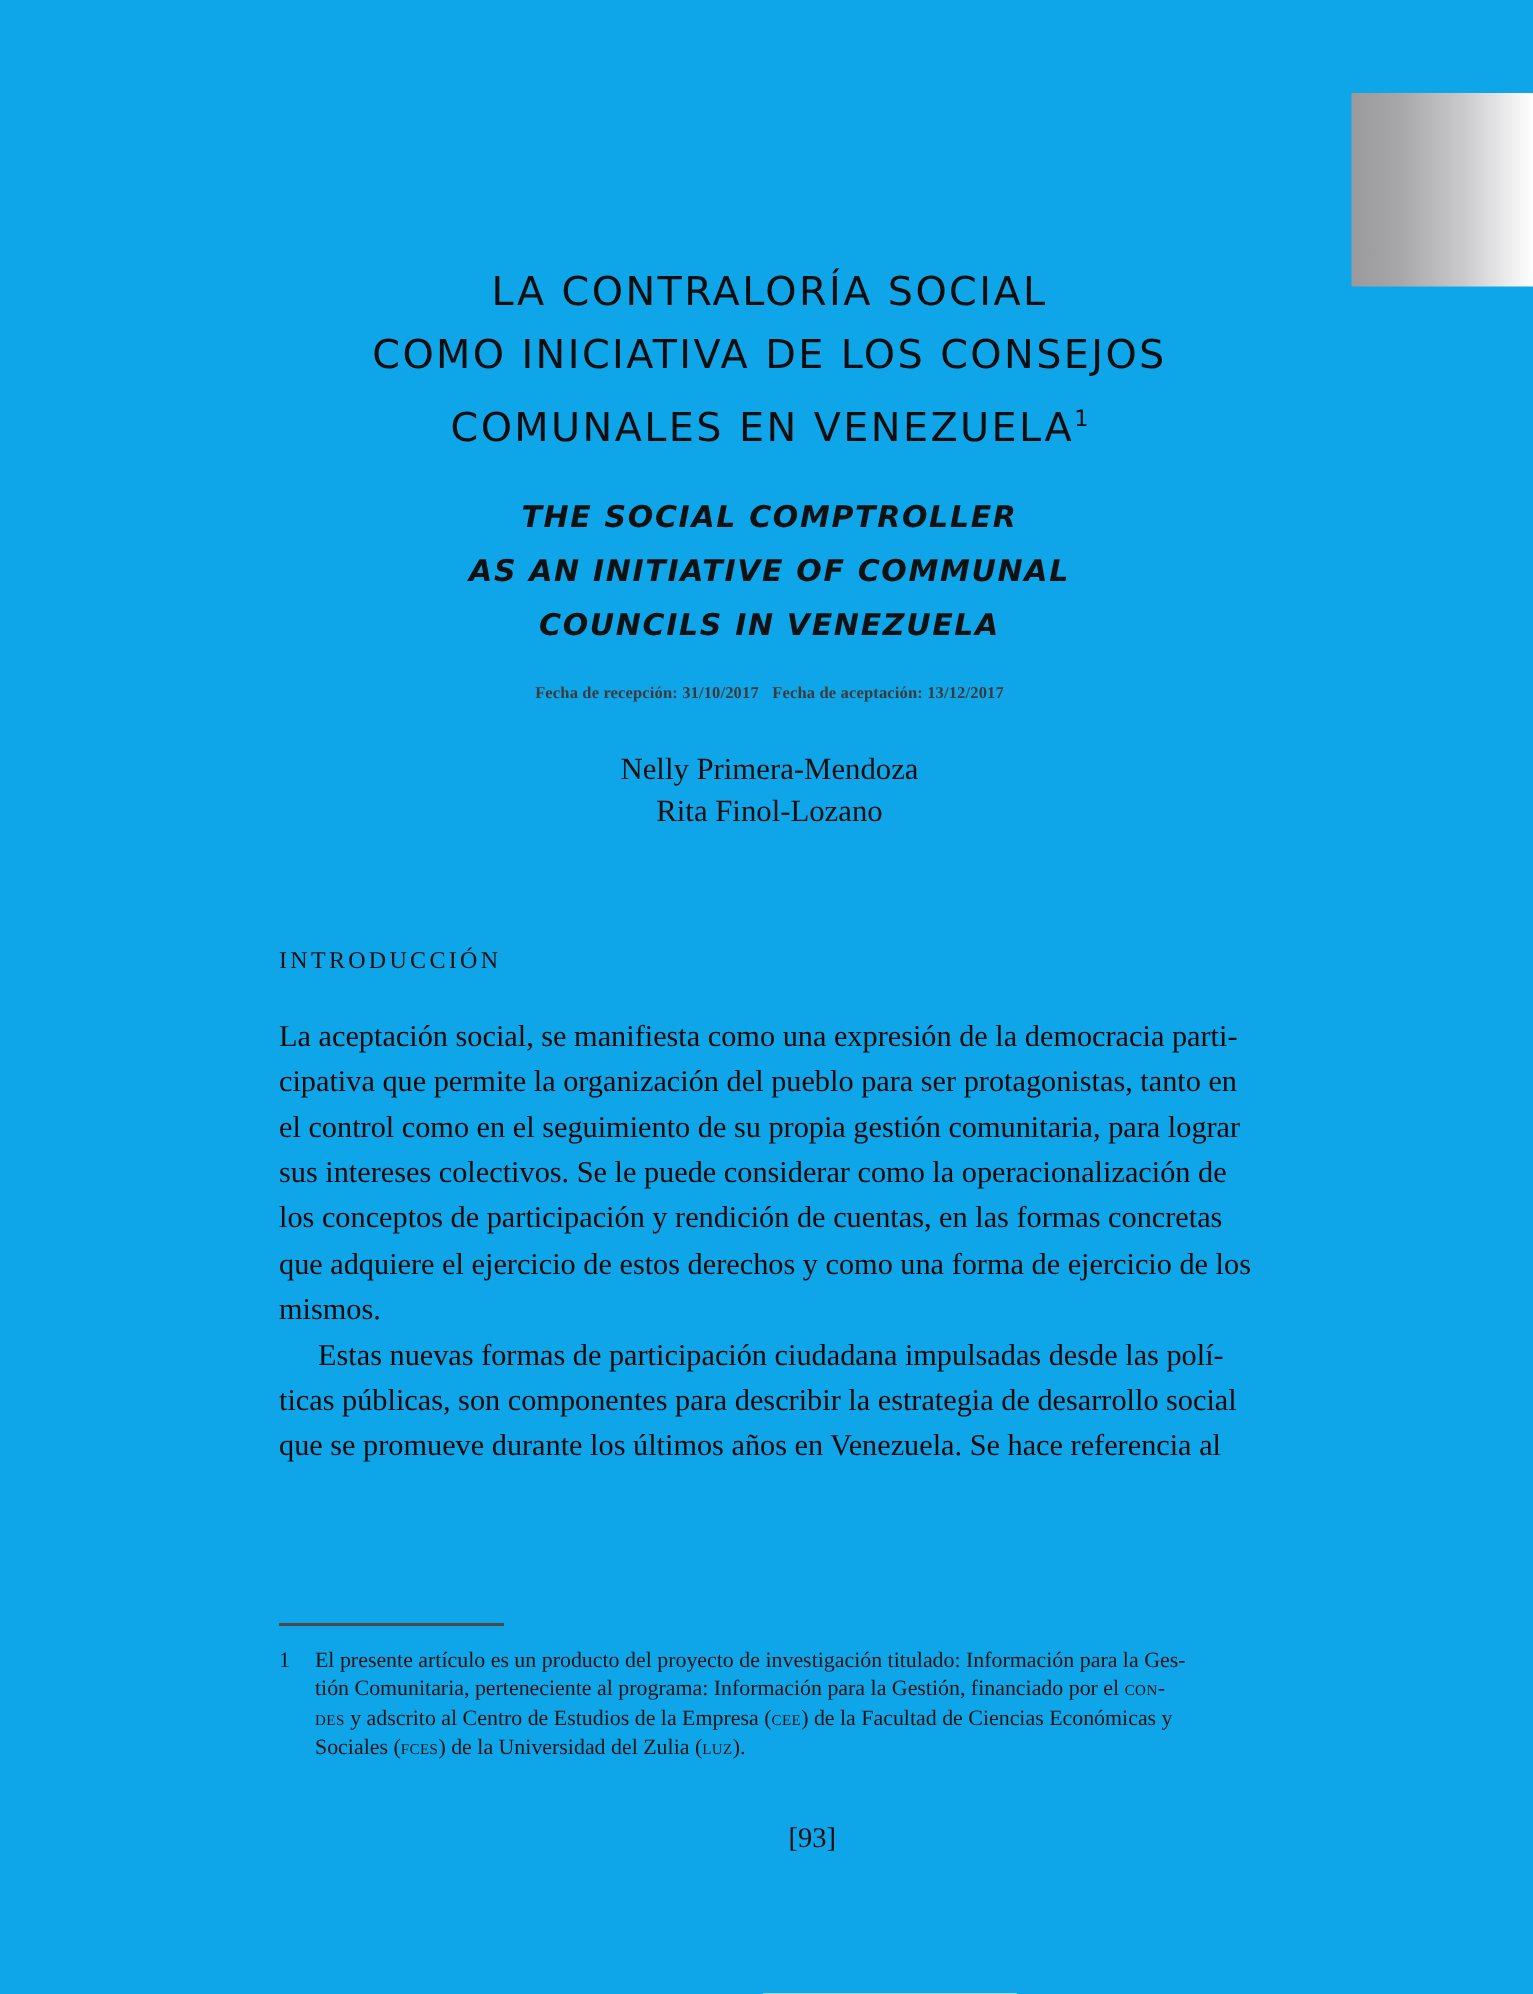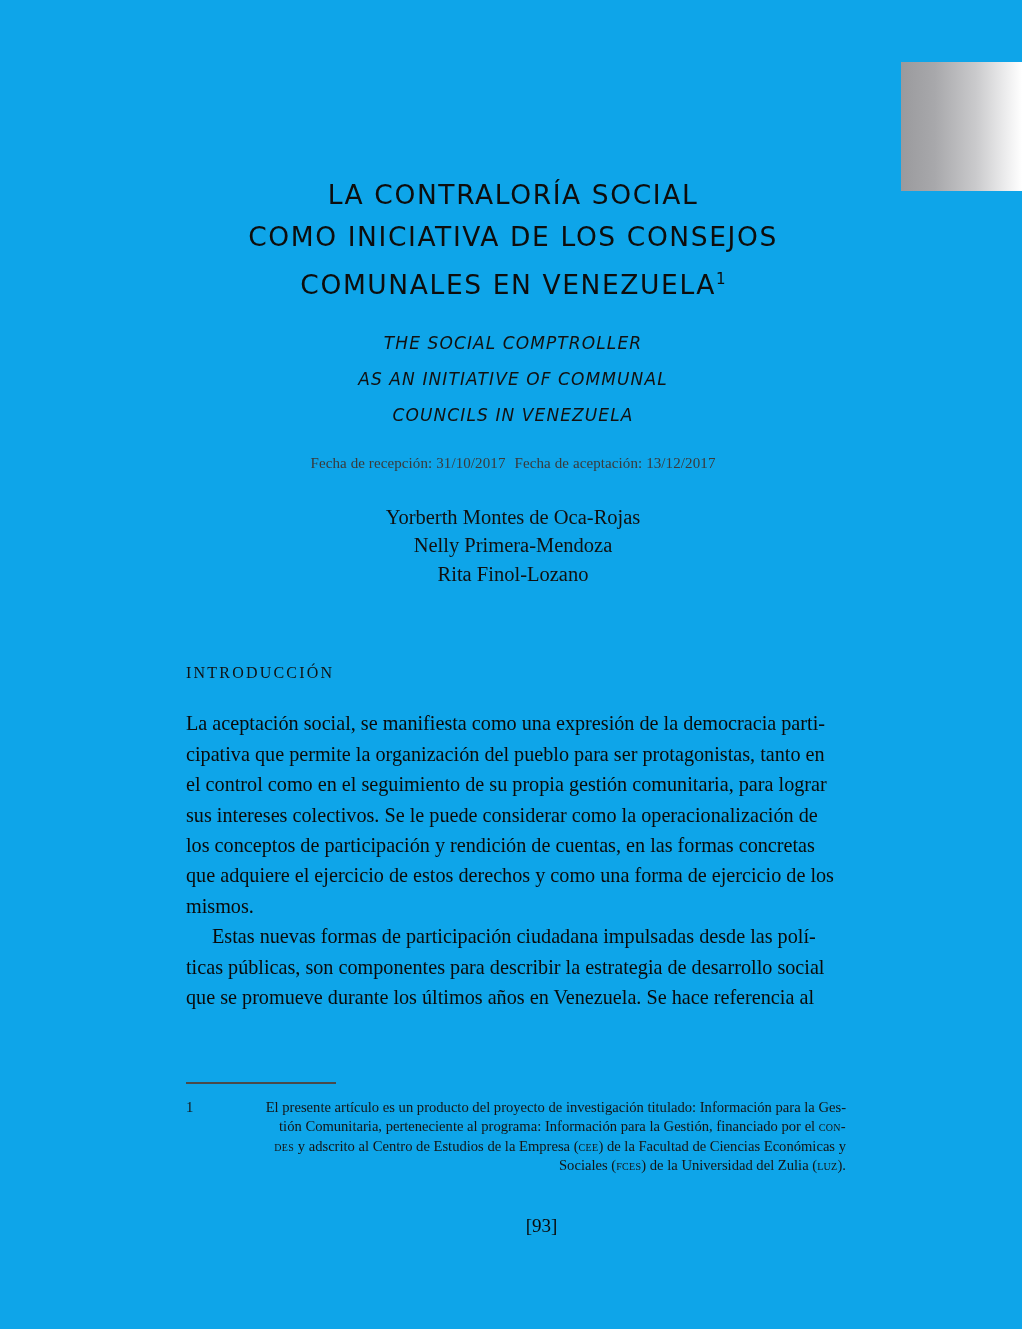--- a/index.html
+++ b/index.html
@@ -55,34 +55,35 @@
     letter-spacing: 0;
   }
 
   .subtitle-block {
     margin-top: 19px;
     text-align: center;
   }
   .subtitle-line {
     font-family: "DejaVu Sans", "Liberation Sans", sans-serif;
     font-style: italic;
-    font-size: 17px;
-    font-weight: 400;
+    font-size: 20px;
+    font-weight: 700;
     letter-spacing: 1.1px;
     line-height: 36px;
     color: #111111;
     white-space: nowrap;
   }
 
   .dates {
     margin-top: 22px;
     text-align: center;
-    font-size: 15px;
+    font-size: 11px;
     color: #3a3a3a;
     letter-spacing: 0.1px;
+    font-weight: bold;
   }
   .dates .gap { display: inline-block; width: 9px; }
 
   .authors {
     margin-top: 31px;
     text-align: center;
   }
   .author-line {
     font-size: 20.5px;
     line-height: 28.5px;
@@ -128,21 +129,21 @@
     font-size: 14.6px;
     line-height: 19.6px;
     color: #141414;
   }
   .footnote-marker {
     position: absolute;
     left: 0;
     top: 0;
     font-size: 14.6px;
   }
-  .fn-line { white-space: nowrap; text-align: right; }
+  .fn-line { white-space: nowrap; }
   .sc {
     font-variant: small-caps;
     letter-spacing: 0.3px;
     margin-top: 40px;
   }
 
   
   .folio {
     position: absolute;
     left: 16px;
@@ -170,21 +171,20 @@
 
     <div class="subtitle-block">
       <div class="subtitle-line">THE SOCIAL COMPTROLLER</div>
       <div class="subtitle-line">AS AN INITIATIVE OF COMMUNAL</div>
       <div class="subtitle-line">COUNCILS IN VENEZUELA</div>
     </div>
 
     <div class="dates"><span>Fecha de recepción: 31/10/2017</span><span class="gap"></span><span>Fecha de aceptación: 13/12/2017</span></div>
 
     <div class="authors">
-      <div class="author-line">Yorberth Montes de Oca-Rojas</div>
       <div class="author-line">Nelly Primera-Mendoza</div>
       <div class="author-line">Rita Finol-Lozano</div>
     </div>
 
     <div class="section-heading">INTRODUCCIÓN</div>
 
     <div class="body-text">
       <div class="para-line">La aceptación social, se manifiesta como una expresión de la democracia parti-</div>
       <div class="para-line">cipativa que permite la organización del pueblo para ser protagonistas, tanto en</div>
       <div class="para-line">el control como en el seguimiento de su propia gestión comunitaria, para lograr</div>

